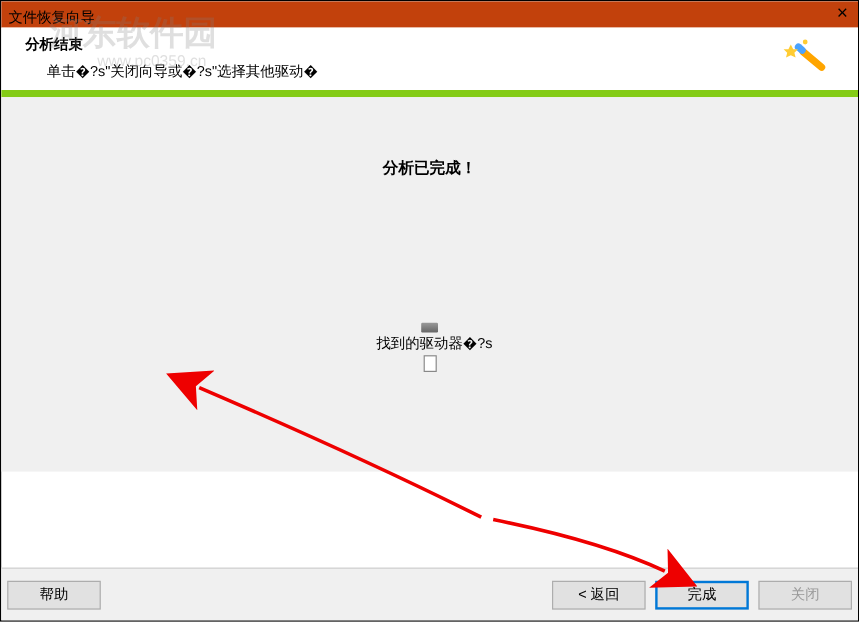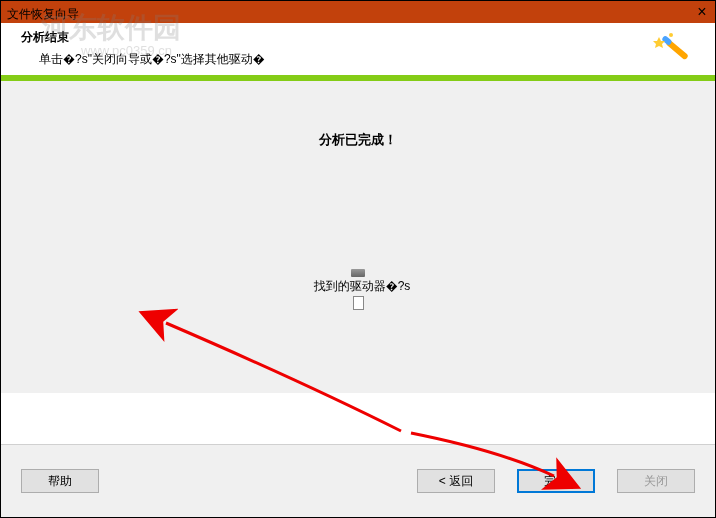--- a/index.html
+++ b/index.html
@@ -14,21 +14,21 @@
 .content { padding: 50px 40px 20px 40px; height: 312px; background: #f0f0f0; position: relative; }
 .done-text { text-align: center; font-weight: bold; font-size: 13px; color: #000; }
 .results { margin-top: 120px; margin-left: 8px; }
 .result-row { display: flex; align-items: center; height: 26px; flex-direction: column; }
 .result-icon { width: 16px; height: 16px; margin-right: 8px; display: inline-flex; align-items: center; justify-content: center; }
 .drive-icon { background: linear-gradient(#999,#666); width: 14px; height: 8px; border-radius: 1px; }
 .folder-icon { background: #ffd76a; width: 14px; height: 11px; border-radius: 1px; position: relative; }
 .folder-icon::before { content: ""; position: absolute; top: -3px; left: 0; width: 6px; height: 3px; background: #ffd76a; border-radius: 1px 1px 0 0; }
 .file-icon { border: 1px solid #888; background: #fff; width: 11px; height: 14px; }
 .result-text { font-size: 12px; color: #000; }
-.footer { position: absolute; bottom: 0; left: 0; right: 0; height: 73px; background: #f0f0f0; border-top: 1px solid #d0d0d0; display: flex; align-items: center; padding: 0 20px; gap: 14px; }
+.footer { position: absolute; bottom: 0; left: 0; right: 0; height: 44px; background: #f0f0f0; border-top: 1px solid #d0d0d0; display: flex; align-items: center; padding: 0 5px; }
 .btn { height: 24px; min-width: 78px; background: #e1e1e1; border: 1px solid #adadad; font-size: 12px; font-family: inherit; cursor: pointer; padding: 0 10px; }
 .btn:disabled { color: #999; cursor: default; }
 .btn-primary { border: 2px solid #0078d7; }
 .spacer { flex: 1; }
 .btn + .btn { margin-left: 8px; }
 .watermark { position: absolute; top: 8px; left: 40px; font-size: 28px; font-weight: bold; color: rgba(128,128,128,0.25); font-family: SimSun, serif; pointer-events: none; z-index: 100; }
 .watermark-url { position: absolute; top: 42px; left: 80px; font-size: 13px; color: rgba(128,128,128,0.25); pointer-events: none; z-index: 100; font-family: Arial; }
 .arrow-svg { position: absolute; top: 0; left: 0; width: 716px; height: 518px; pointer-events: none; z-index: 50; }
 </style>
 </head>

